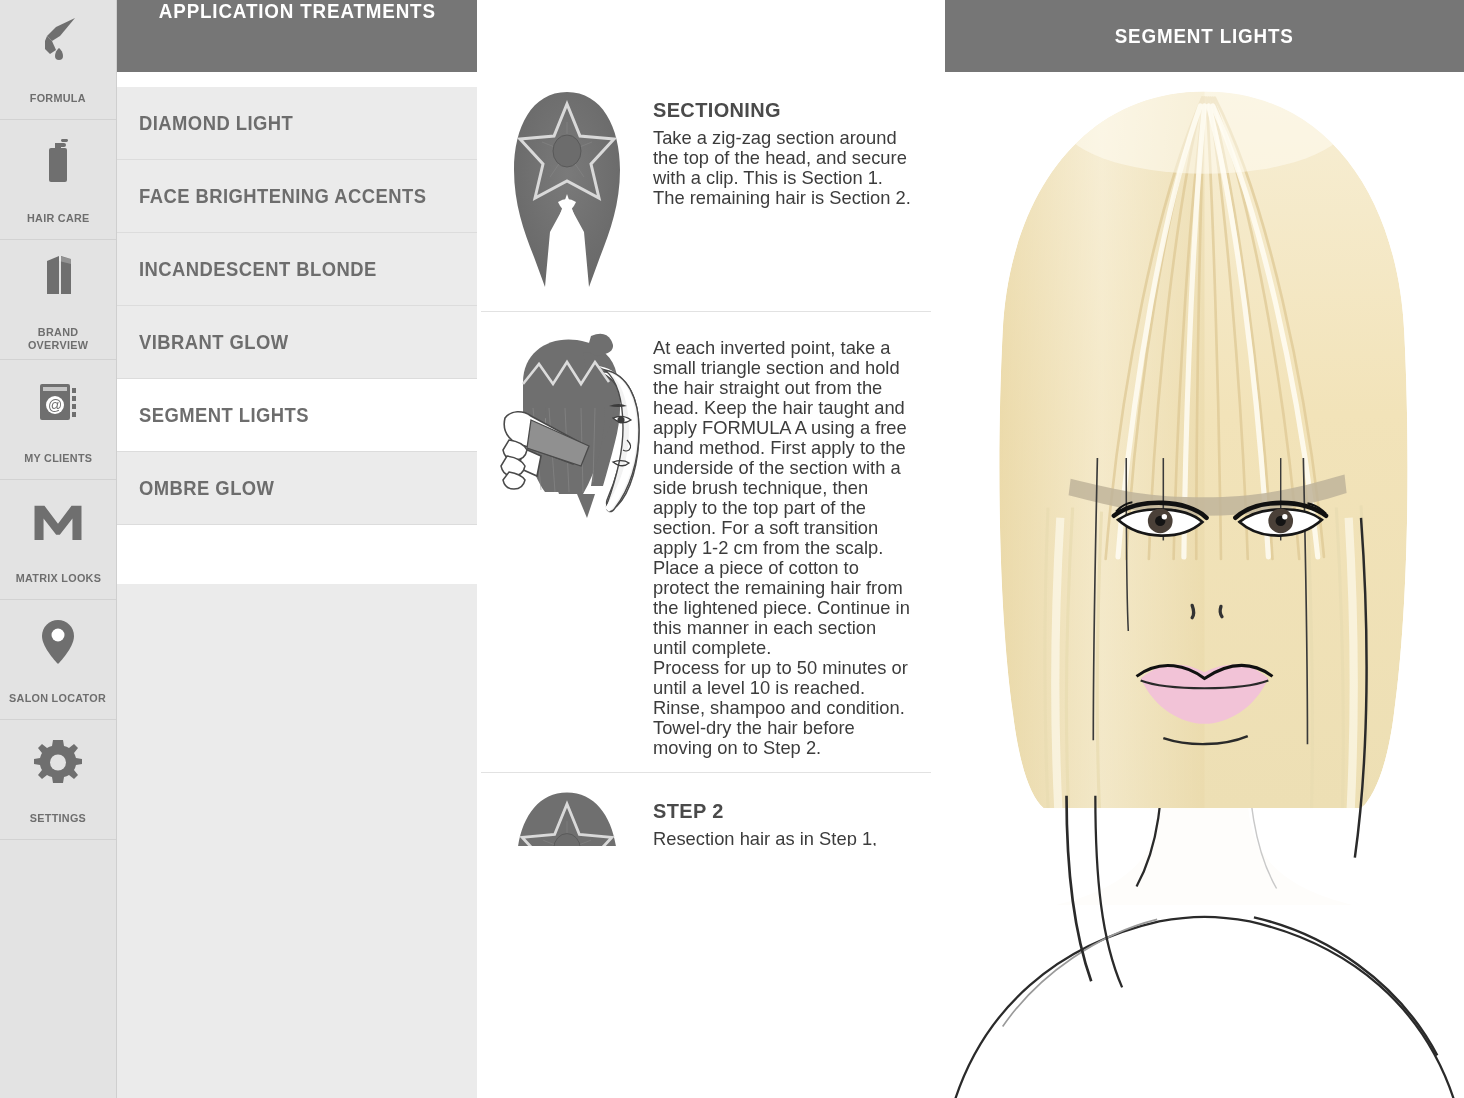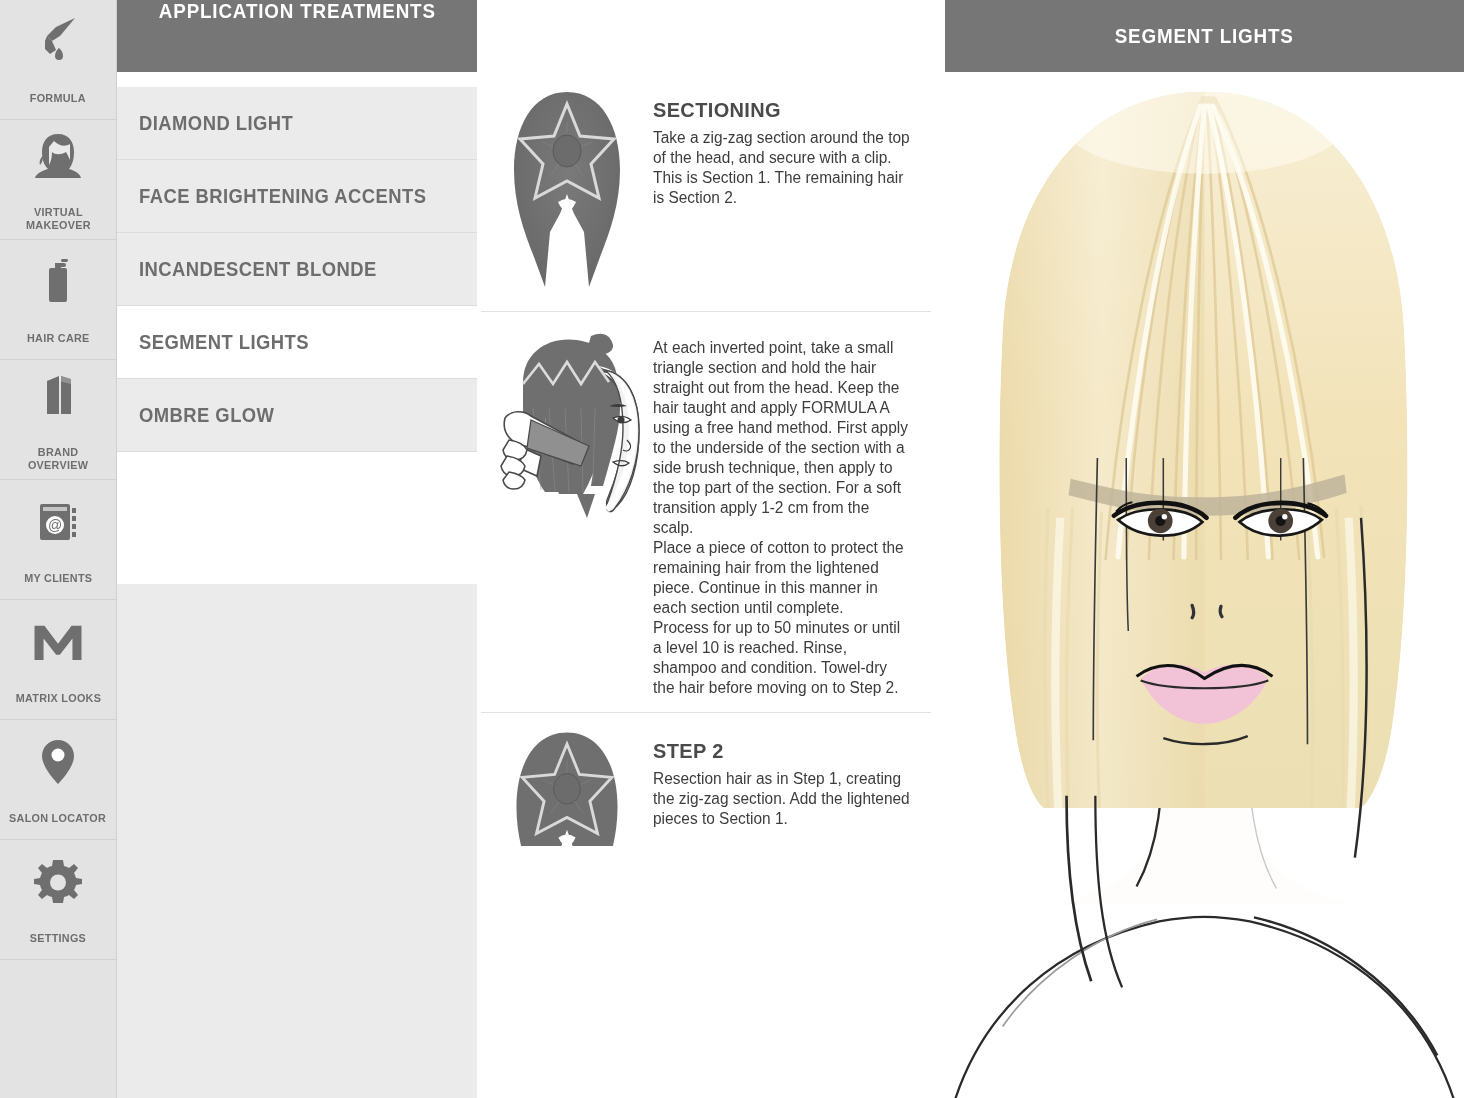--- a/index.html
+++ b/index.html
@@ -91,21 +91,21 @@
     display: flex; align-items: flex-start; justify-content: center;
     padding-top: 4px;
   }
   .stepcard .body { flex: 1 1 auto; padding-right: 10px; padding-top: 20px; }
   .stepcard .sttl {
     font-size: 21px; font-weight: 700; color: #4a4a4a;
     letter-spacing: .4px; margin-bottom: 6px;
   }
   .stepcard .sttl span { display:inline-block; transform: scaleX(.95); transform-origin:left center; }
   .stepcard .stxt {
-    font-size: 16px; color: #3c3c3c; line-height: 20px;
+    font-size: 19px; color: #3c3c3c; line-height: 20px;
     white-space: pre-line;
   }
   .stepcard .stxt span { display:inline-block; transform: scaleX(.965); transform-origin:left center; }
 
   
   .herocol {
     flex: 1 1 auto; position: relative; background: #ffffff;
     height: 1098px;
   }
   .herohdr {
@@ -137,32 +137,20 @@
       <span class="rail-ico">
         <svg width="56" height="56" viewBox="0 0 56 56">
           <path d="M45 4 L30 22 L22 27 L17 22 L26 13 Z" fill="#6f6f6f"></path>
           <path d="M17 22 L22 27 L26 36 L20 40 L15 35 L15 27 Z" fill="#6f6f6f"></path>
           <path d="M25 42 c0 -5 4 -8 4 -8 s4 3 4 8 a4 4 0 0 1 -8 0 z" fill="#6f6f6f"></path>
         </svg>
       </span>
       <span class="rail-lab">FORMULA</span>
     </div>
 
-    <div class="rail-item">
-      <span class="rail-ico">
-        <svg width="56" height="56" viewBox="0 0 56 56">
-          <path d="M28 6 c11 0 16 8 16 18 c0 8 -2 13 -5 17 c7 2 11 5 12 9 H5 c1 -4 6 -7 13 -9 c-4 -4 -6 -9 -6 -17 C12 14 17 6 28 6 z" fill="#6f6f6f"></path>
-          <path d="M22 14 c4 6 12 7 17 4 c0 0 1 8 0 13 c-1 -7 -4 -10 -4 -10 c-4 3 -9 4 -13 2 c0 4 -1 8 -3 12 c-2 -7 -1 -17 3 -21 z" fill="#ffffff" opacity=".0"></path>
-          <path d="M24 13 c5 5 11 6 16 3 l0 16 c-2 -5 -4 -8 -4 -8 c-5 3 -11 3 -14 0 c0 5 -1 9 -3 13 l0 -18 z" fill="#e9e9e9"></path>
-          <path d="M13 28 c-3 2 -4 6 -3 9 c2 -2 3 -5 3 -9z" fill="#6f6f6f"></path>
-        </svg>
-      </span>
-      <span class="rail-lab">VIRTUAL
-MAKEOVER</span>
-    </div>
 
     <div class="rail-item">
       <span class="rail-ico">
         <svg width="56" height="56" viewBox="0 0 56 56">
           <rect x="19" y="14" width="18" height="34" rx="2" fill="#6f6f6f"></rect>
           <rect x="25" y="9" width="6" height="6" fill="#6f6f6f"></rect>
           <path d="M25 9 h9 a2 2 0 0 1 0 4 h-9 z" fill="#6f6f6f"></path>
           <rect x="31" y="5" width="7" height="3" rx="1.4" fill="#6f6f6f"></rect>
         </svg>
       </span>
@@ -234,20 +222,23 @@
     </div>
     <div class="tlist">
       <div class="titem">
           <span>DIAMOND LIGHT</span>
         </div>
       <div class="titem">
           <span>FACE BRIGHTENING ACCENTS</span>
         </div>
       <div class="titem">
           <span>INCANDESCENT BLONDE</span>
+        </div>
+      <div class="titem">
+          <span>VIBRANT GLOW</span>
         </div>
       <div class="titem selected">
           <span>SEGMENT LIGHTS</span>
         </div>
       <div class="titem">
           <span>OMBRE GLOW</span>
         </div>
     </div>
     <div class="filler" style="top:584px;"></div>
   </section>

